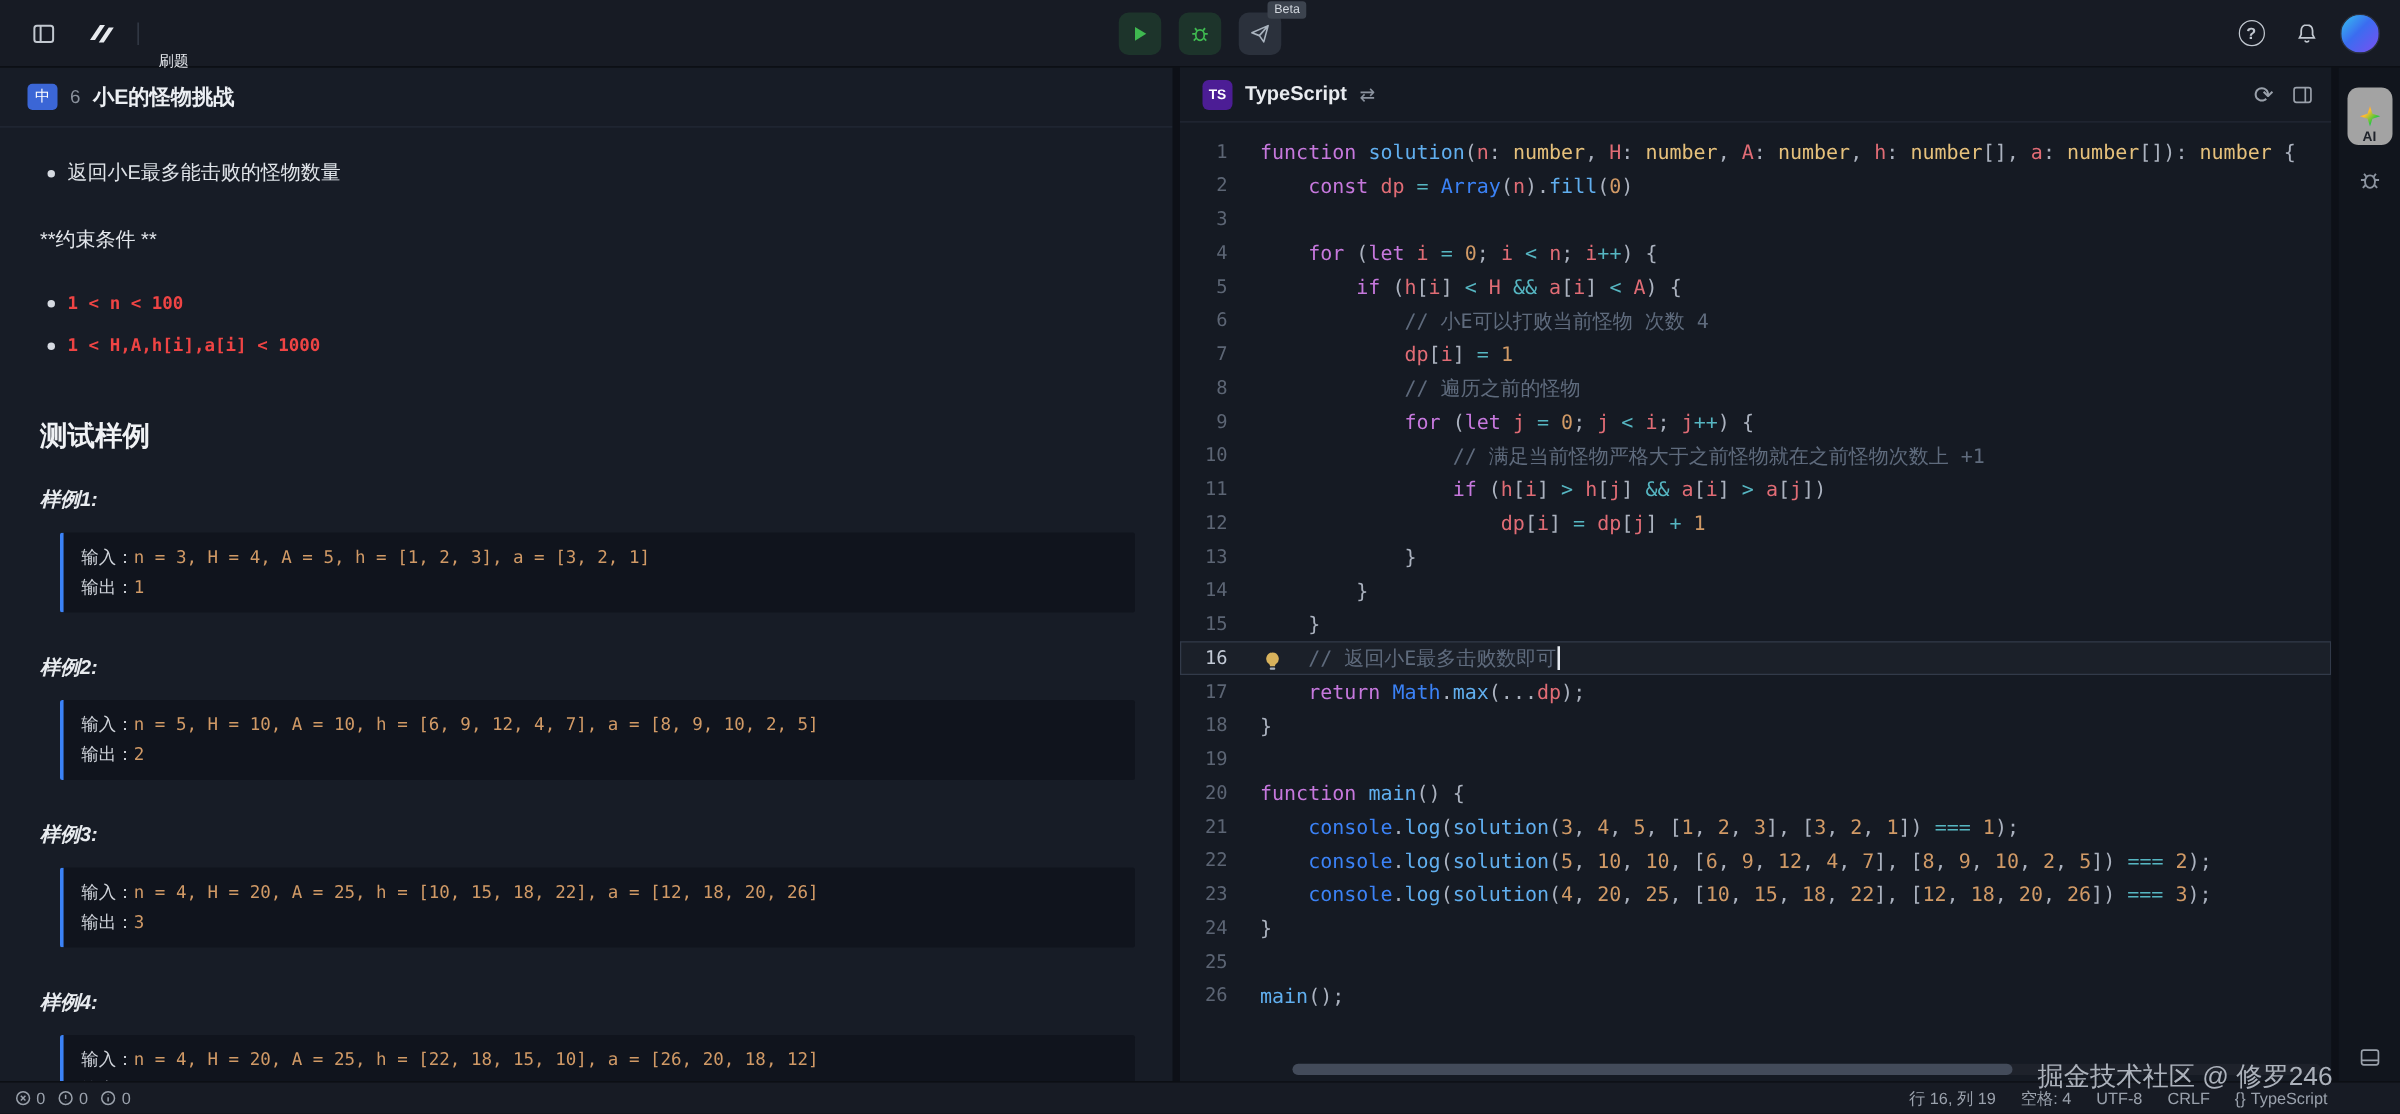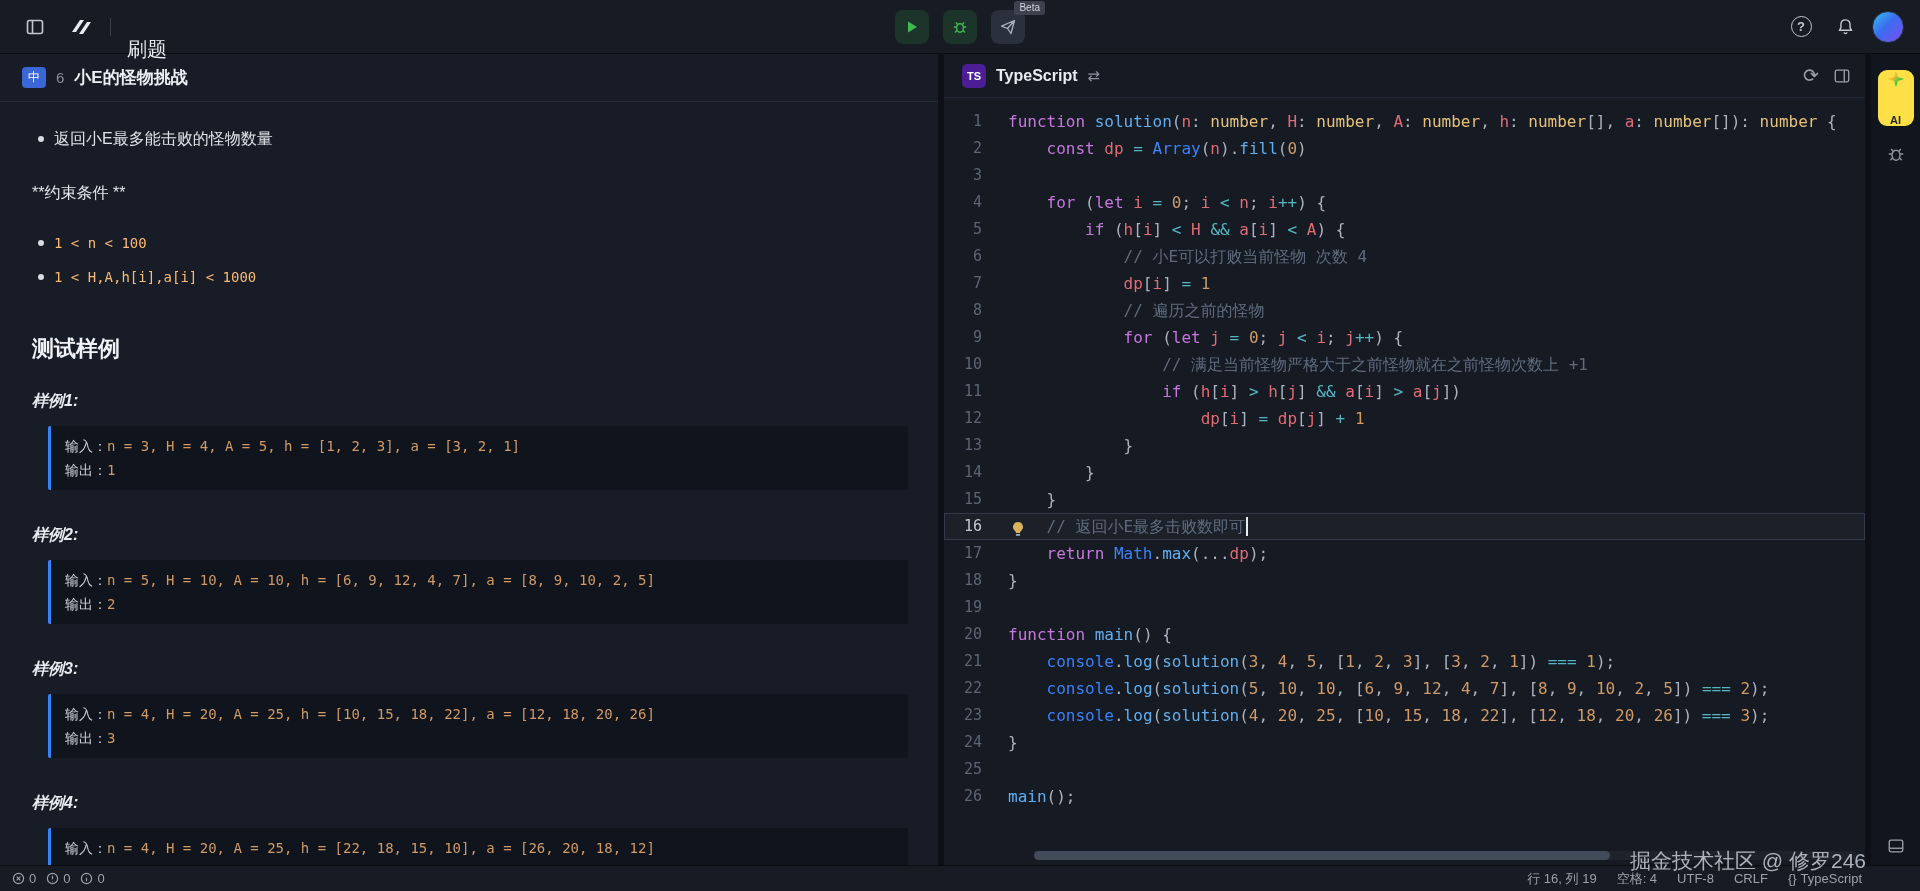--- a/index.html
+++ b/index.html
@@ -14,21 +14,21 @@
 
   
   .topbar {
     height:54px; flex:none; background:#171b24; border-bottom:1px solid #0a0c10;
     display:flex; align-items:center; position:relative; padding:0 16px 0 18px;
   }
   .tb-left { display:flex; align-items:center; gap:16px; }
   .icon-btn { width:34px; height:34px; display:flex; align-items:center; justify-content:center;
     border-radius:8px; cursor:pointer; color:#c2c8d0; }
   .tb-divider { width:1px; height:18px; background:#3a414d; }
-  .tb-title { font-size:20px; color:#e6e9ee;margin-top:45px; }
+  .tb-title { font-size:12px; color:#e6e9ee;margin-top:45px; }
   .tb-center { position:absolute; left:50%; transform:translateX(-50%); display:flex; gap:14px; align-items:center; }
   .run-btn, .debug-btn { width:34px; height:34px; border-radius:8px; background:rgba(63,185,80,.16);
     display:flex; align-items:center; justify-content:center; cursor:pointer; }
   .submit-wrap { position:relative; }
   .submit-btn { width:34px; height:34px; border-radius:8px; background:#2b313c;
     display:flex; align-items:center; justify-content:center; cursor:pointer; }
   .beta-badge { position:absolute; top:-9px; right:-20px; background:#3c434e; color:#d0d5dc;
     font-size:10px; line-height:14px; padding:0 5px; border-radius:3px; }
   .tb-right { margin-left:auto; display:flex; align-items:center; gap:10px; }
   .help-icon { width:21px; height:21px; border:1.6px solid #c2c8d0; border-radius:50%;
@@ -45,21 +45,21 @@
     border-bottom:1px solid #232936; }
   .diff-badge { background:#3b66d6; color:#fff; font-size:12px; padding:2px 6px; border-radius:4px; }
   .prob-num { color:#8a919c; font-size:15px; }
   .prob-title { font-size:17px; font-weight:700; color:#eceff3; }
   .lp-content { flex:1; overflow:hidden; padding:24px 30px 0 32px; font-size:16px; line-height:26px; }
   .b-item { position:relative; padding-left:22px; margin-bottom:8px; color:#dfe3e8; }
   .b-item::before { content:""; position:absolute; left:6px; top:10px; width:6px; height:6px;
     border-radius:50%; background:#d6dae1; }
   .constraints-title { margin-top:28px; color:#e3e6eb; }
   .constraints-list { margin-top:24px; }
-  .mono-orange { font-family:"DejaVu Sans Mono", monospace; font-size:14px; color:#fdba74; }
+  .mono-orange { font-family:"DejaVu Sans Mono", monospace; font-size:14px; color:#ef4444;font-weight:bold; }
   .samples-heading { margin-top:46px; font-size:22px; font-weight:700; color:#f0f2f5; }
   .sample-label { margin:32px 0 12px; font-size:16px; font-weight:700; font-style:italic; color:#e8ebef; }
   .samples-heading + .sample-label, .sample-label:first-child { margin-top:26px; }
   .sample-block { background:#10141d; border-left:3px solid #3b82f6; border-radius:2px;
     padding:8px 14px; margin-left:16px; }
   .sample-row { font-family:"DejaVu Sans Mono", monospace; font-size:14px; line-height:24px; white-space:pre; }
   .sample-key { color:#cfd3da; }
   .sample-val { color:#d19a66; }
 
   
@@ -88,22 +88,22 @@
   .tk-cmt { color:#5f6b7d; } .tk-op { color:#56b6c2; } .tk-pun { color:#abb2bf; }
 
   .ed-scrollbar { position:absolute; left:90px; right:8px; bottom:5px; height:9px;
     background:rgba(255,255,255,.04); border-radius:5px; }
   .ed-scroll-thumb { position:absolute; left:0; top:0; height:9px; width:70%;
     background:#434b5a; border-radius:5px; cursor:pointer; }
 
   
   .right-rail { width:49px; flex:none; background:#11151d; display:flex; flex-direction:column;
     align-items:center; padding:16px 0 10px; gap:18px; }
-  .ai-tile { width:36px; height:56px; background:#fde047; border-radius:9px; display:flex;
-    flex-direction:column; align-items:center; justify-content:space-between; gap:2px; cursor:pointer; }
+  .ai-tile { width:36px; height:46px; background:#a3a3a3; border-radius:9px; display:flex;
+    flex-direction:column; align-items:center; justify-content:flex-end; gap:2px; cursor:pointer; }
   .ai-label { font-size:11px; font-weight:700; color:#1f232b; }
   .rail-spacer { flex:1; }
   .rail-icon { color:#8b939f; cursor:pointer; display:flex; }
 
   
   .statusbar { height:26px; flex:none; background:#171b24; border-top:1px solid #0a0c10;
     display:flex; align-items:center; justify-content:space-between; padding:0 58px 0 12px;
     font-size:13px; color:#9aa1ac; }
   .sb-left { display:flex; align-items:center; gap:10px; }
   .sb-problem { display:flex; align-items:center; gap:4px; cursor:pointer; }

